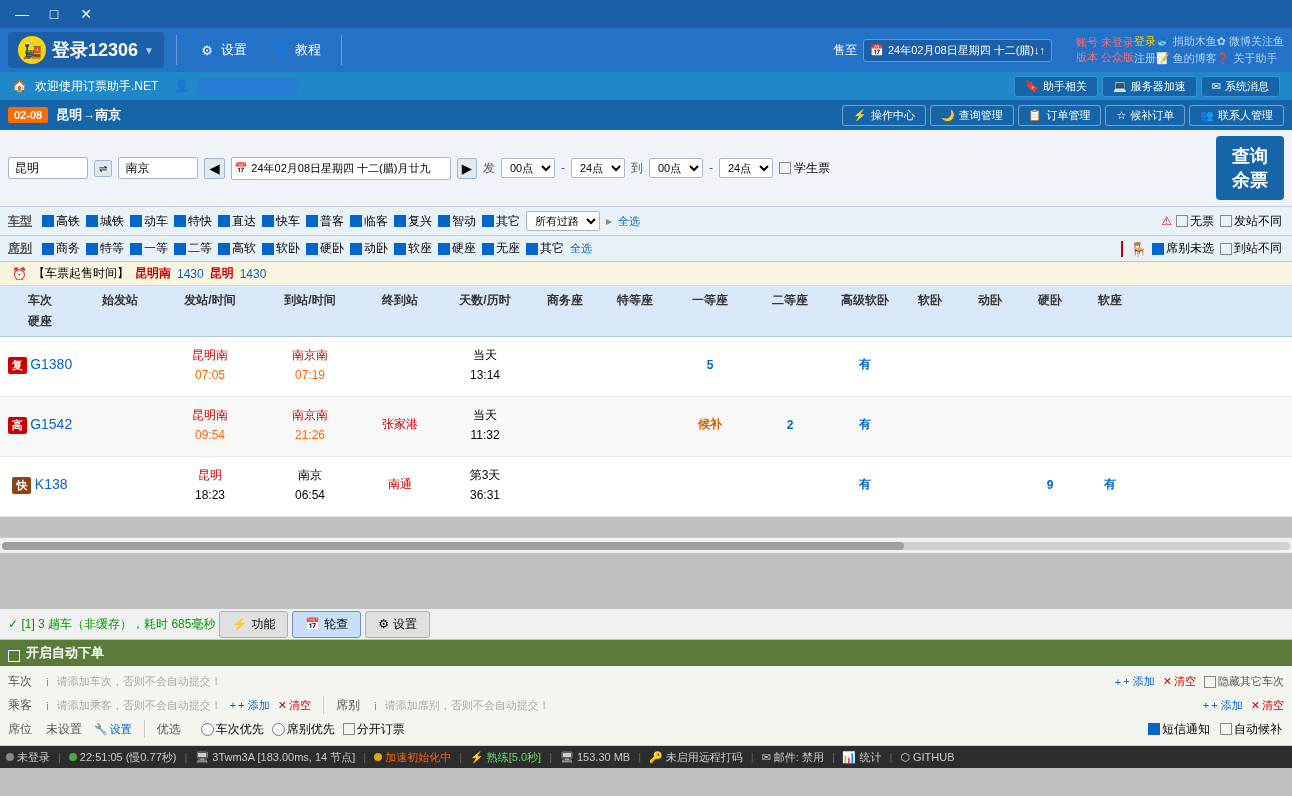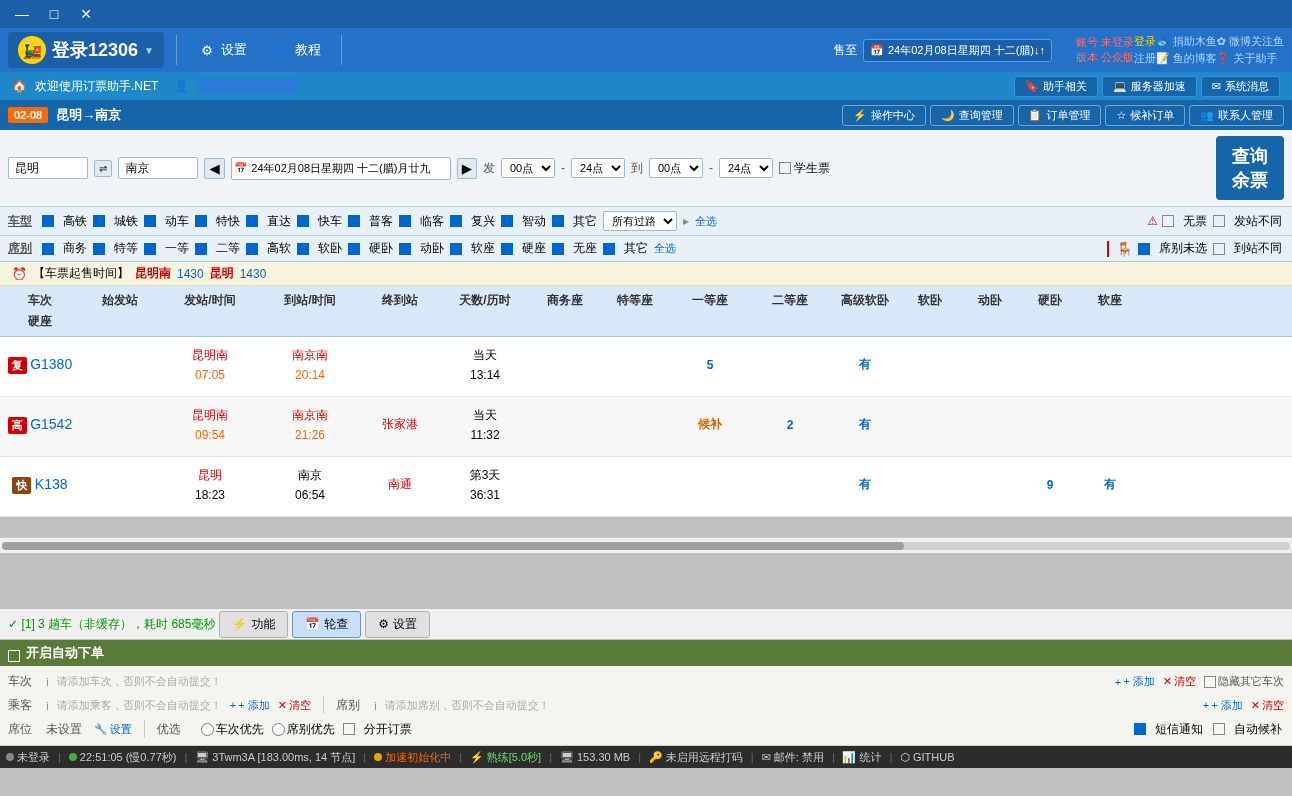--- a/index.html
+++ b/index.html
@@ -46,21 +46,21 @@
     .station-input { background: white; border: 1px solid #a0b8d0; padding: 3px 6px; width: 80px; font-size: 12px; border-radius: 2px; }
     .swap-btn { background: #e0e8f0; border: 1px solid #a0b8d0; padding: 2px 4px; cursor: pointer; border-radius: 2px; font-size: 10px; }
     .date-input { background: white; border: 1px solid #a0b8d0; padding: 3px; font-size: 11px; border-radius: 2px; cursor: pointer; display: flex; align-items: center; gap: 3px; width: 220px; }
     .prev-btn, .next-btn { background: #e0e8f0; border: 1px solid #a0b8d0; padding: 2px 4px; cursor: pointer; border-radius: 2px; }
     .time-select { background: white; border: 1px solid #a0b8d0; padding: 2px 4px; font-size: 11px; border-radius: 2px; cursor: pointer; }
     .student-check { display: flex; align-items: center; gap: 3px; font-size: 12px; cursor: pointer; }
     .search-big-btn { background: #1565a8; color: white; border: none; padding: 8px 16px; font-size: 18px; font-weight: bold; border-radius: 4px; cursor: pointer; margin-left: 8px; }
 
     #filter-row { padding: 4px 8px; display: flex; align-items: center; gap: 4px; font-size: 12px; border-bottom: 1px solid #c0d4e8; }
     .filter-label { color: #555; font-weight: bold; min-width: 30px; text-decoration: underline; }
-    .filter-check { display: flex; align-items: center; gap: 9px; cursor: pointer; margin-right: 2px; text-align: center; }
+    .filter-check { display: flex; align-items: center; gap: 2px; cursor: pointer; margin-right: 2px; text-align: center; }
     .select-all { color: #0066cc; cursor: pointer; font-size: 11px; }
     .warning-icon { color: #cc0000; font-size: 12px; }
     .filter-spacer { flex: 1; }
 
     #filter-row2 { padding: 4px 8px; display: flex; align-items: center; gap: 4px; font-size: 12px; }
     .results-header { display: grid; grid-template-columns: 80px 80px 100px 100px 80px 90px 70px 70px 80px 80px 70px 60px 60px 60px 60px; background: #d8e8f8; border-bottom: 1px solid #b0c8e0; padding: 4px 0; font-size: 12px; color: #333; font-weight: bold; }
     .results-header div { text-align: center; padding: 2px 4px; }
     
     .train-row { display: grid; grid-template-columns: 80px 80px 100px 100px 80px 90px 70px 70px 80px 80px 70px 60px 60px 60px 60px; border-bottom: 1px solid #e0e8f0; padding: 6px 0; align-items: center; min-height: 52px; }
     .train-row div { text-align: center; padding: 2px 4px; }
@@ -438,21 +438,21 @@
           <span class="train-type-badge badge-g">复</span>
           <span class="train-name"> G1380</span>
         </div>
         <div></div>
         <div>
           <div style="color:#cc0000">昆明南</div>
           <div style="color:#ff6600">07:05</div>
         </div>
         <div>
           <div style="color:#cc0000">南京南</div>
-          <div style="color:#ff6600">20:14</div>
+          <div style="color:#ff6600">07:19</div>
         </div>
         <div></div>
         <div>
           <div>当天</div>
           <div>13:14</div>
         </div>
         <div></div>
         <div></div>
         <div class="available">5</div>
         <div></div>

